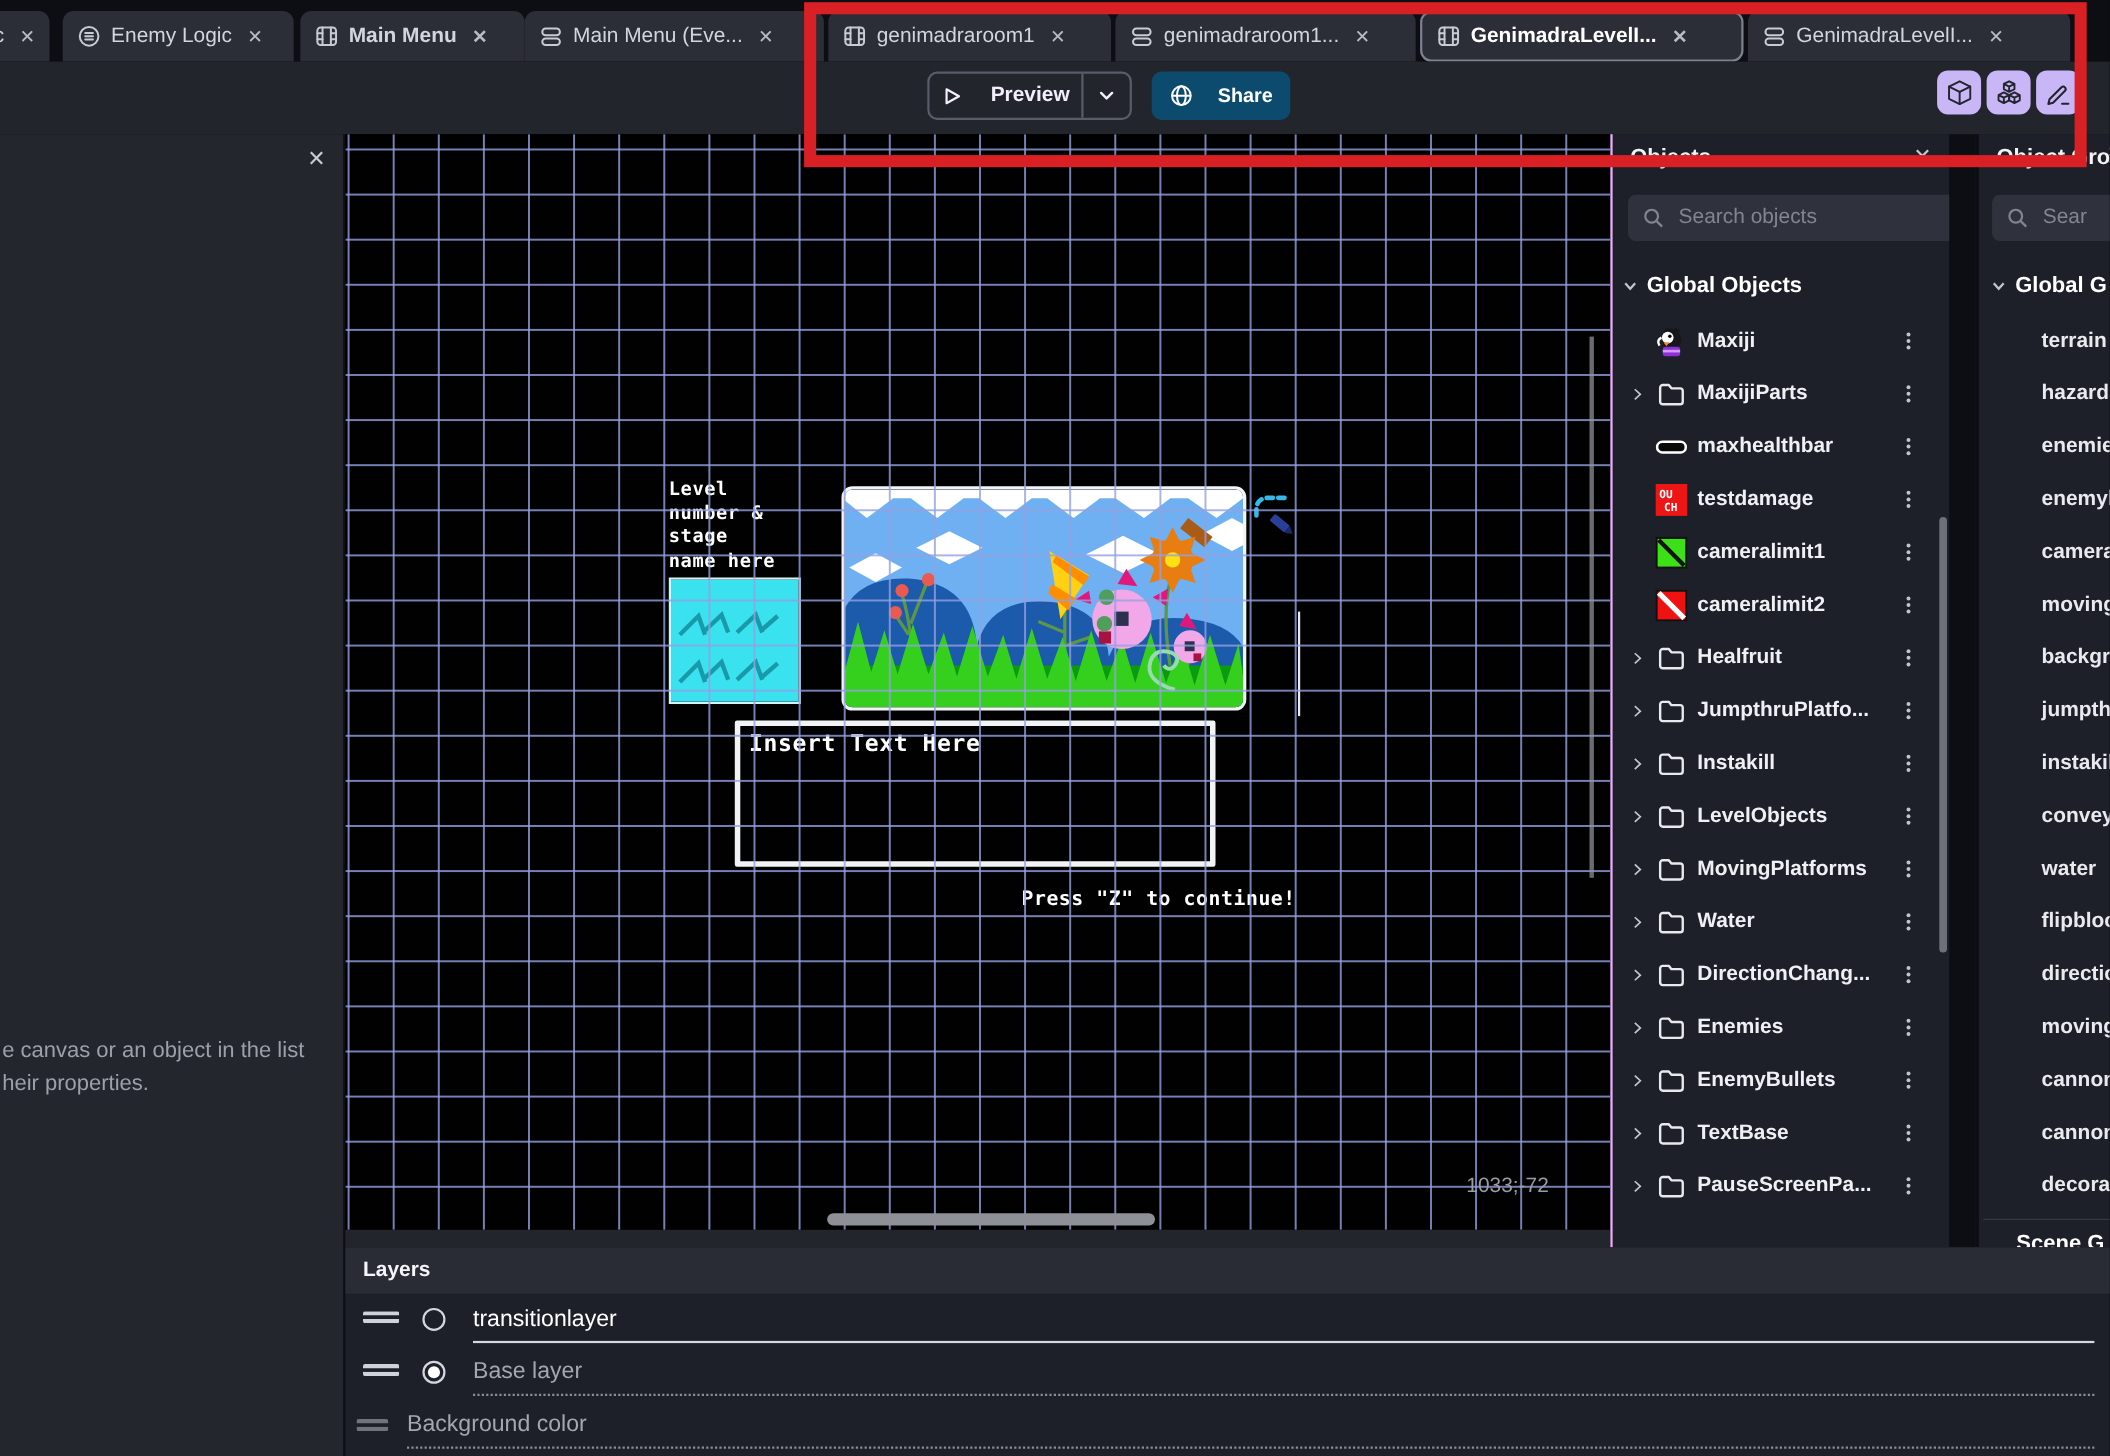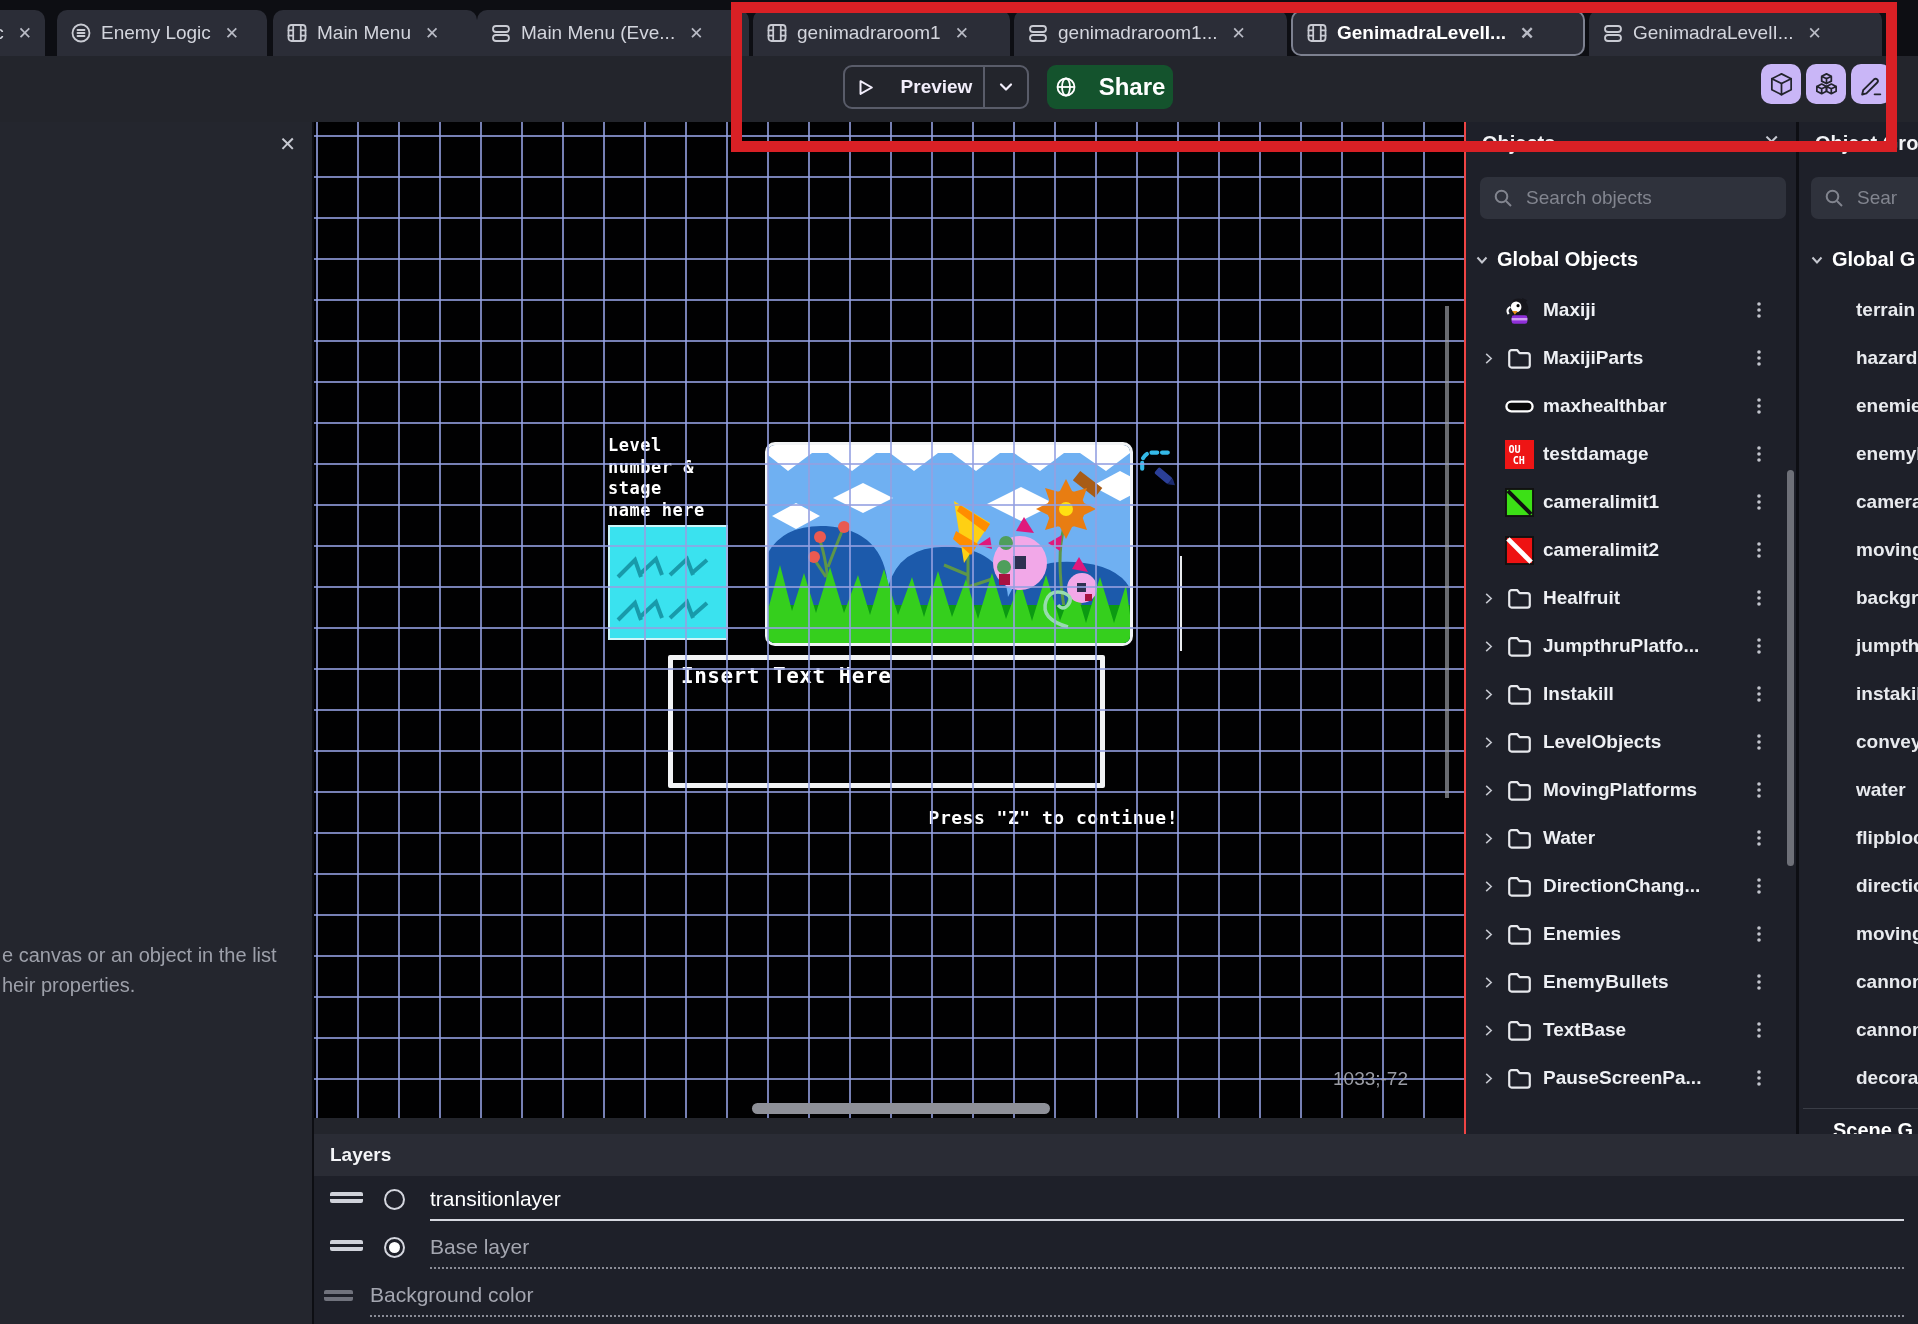--- a/index.html
+++ b/index.html
@@ -22,22 +22,22 @@
   .tab-label{overflow:hidden;text-overflow:clip;}
 
   
   #toolbar{position:absolute;left:0;top:56px;width:1918px;height:66px;background:#23252c;}
   #preview-button{position:absolute;left:843px;top:9px;width:186px;height:44px;border:2px solid #595c69;
     border-radius:9px;display:flex;align-items:stretch;box-sizing:border-box;color:#f2eefb;cursor:pointer;}
   .pv-main{flex:1;display:flex;align-items:center;justify-content:center;gap:26px;font-weight:700;font-size:19px;}
   .pv-divider{width:2px;background:#595c69;}
   .pv-caret{width:42px;display:flex;align-items:center;justify-content:center;}
   #preview-button svg{stroke:#f2eefb;fill:none;stroke-width:2.2;stroke-linecap:round;stroke-linejoin:round;}
-  #share-button{position:absolute;left:1047px;top:9px;width:126px;height:44px;background:#14532d;border-radius:9px;
-    display:flex;align-items:center;justify-content:center;gap:22px;color:#fff;font-weight:700;font-size:24px;cursor:pointer;}
+  #share-button{position:absolute;left:1047px;top:9px;width:126px;height:44px;background:#0c4a6e;border-radius:9px;
+    display:flex;align-items:center;justify-content:center;gap:22px;color:#fff;font-weight:700;font-size:18px;cursor:pointer;}
   #share-button svg{stroke:#fff;fill:none;stroke-width:1.8;}
   .icon-btn{position:absolute;top:8px;width:40px;height:40px;border-radius:10px;background:#c9b6f7;
     display:flex;align-items:center;justify-content:center;cursor:pointer;}
   .icon-btn svg{width:27px;height:27px;stroke:#23242c;fill:none;stroke-width:1.8;stroke-linejoin:round;stroke-linecap:round;}
   #overflow-icon{position:absolute;left:1899px;top:70px;width:19px;height:32px;overflow:hidden;}
   #overflow-icon svg{stroke:#d0d2da;fill:none;stroke-width:1.8;}
 
   
   #left-panel{position:absolute;left:0;top:122px;width:314px;height:1202px;background:#24262e;
     border-right:2px solid #0d0e13;box-sizing:border-box;}
@@ -62,21 +62,21 @@
   #insert-box{position:absolute;left:354px;top:533px;width:437px;height:133px;border:5px solid #f2f3f5;
     border-radius:2px;box-sizing:border-box;z-index:1;padding:4px 8px;}
   #insert-box .px{font-size:21px;letter-spacing:.5px;}
   #press-z{position:absolute;left:454px;width:410px;top:685px;text-align:right;font-size:18px;letter-spacing:.5px;z-index:1;}
   #cursor-coords{position:absolute;left:1019px;top:946px;color:#9b9da5;font-size:19px;z-index:4;}
   #h-scrollbar{position:absolute;left:438px;top:981px;width:298px;height:11px;border-radius:6px;background:#8e9098;z-index:4;cursor:pointer;}
   #v-scrollbar{position:absolute;left:1131px;top:184px;width:4px;height:492px;background:rgba(150,153,160,.7);z-index:4;cursor:pointer;}
 
   
   .side-panel{position:absolute;top:122px;background:#1e2029;box-sizing:border-box;overflow:hidden;}
-  #objects-panel{left:1464px;width:332px;height:1012px;border-left:2px solid #ef4444;}
+  #objects-panel{left:1464px;width:308px;height:1012px;border-left:2px solid #f0abfc;}
   #groups-panel{left:1796px;width:122px;height:1012px;border-left:3px solid #0d0e13;}
   .panel-title{position:absolute;left:16px;top:10px;color:#f2f3f6;font-weight:700;font-size:20px;white-space:nowrap;}
   .panel-close{position:absolute;right:16px;top:8px;color:#c8cad2;font-size:20px;cursor:pointer;}
   .search-box{position:absolute;top:55px;height:42px;background:#2f323c;border-radius:7px;
     display:flex;align-items:center;padding:0 12px;gap:10px;box-sizing:border-box;}
   #objects-panel .search-box{left:14px;width:306px;}
   #groups-panel .search-box{left:12px;width:150px;}
   .search-box svg{width:22px;height:22px;flex:none;stroke:#82858f;fill:none;stroke-width:2;}
   .search-box input{background:transparent;border:none;outline:none;color:#cfd2da;font-size:19px;width:100%;
     font-family:"Liberation Sans",sans-serif;}
@@ -138,21 +138,21 @@
           <svg viewBox="0 0 22 22">
             <circle cx="11" cy="11" r="8.5"></circle>
             <line x1="7.5" y1="8" x2="14.5" y2="8"></line>
             <line x1="7.5" y1="11" x2="14.5" y2="11"></line>
             <line x1="7.5" y1="14" x2="14.5" y2="14"></line>
           </svg>
         </span>
         <span class="tab-label">Enemy Logic</span>
         <span class="tab-close">✕</span>
       </div>
-      <div class="tab" style="left: 273px; width: 204px;">
+      <div class="tab" style="left: 273px; width: 204px; font-weight: bold;">
         <span style="display:flex">
           <svg viewBox="0 0 22 22">
             <rect x="2.5" y="3" width="17" height="16" rx="3"></rect>
             <line x1="7.2" y1="3" x2="7.2" y2="19"></line>
             <line x1="14.8" y1="3" x2="14.8" y2="19"></line>
             <line x1="2.5" y1="8.3" x2="7.2" y2="8.3"></line>
             <line x1="2.5" y1="13.6" x2="7.2" y2="13.6"></line>
             <line x1="14.8" y1="8.3" x2="19.5" y2="8.3"></line>
             <line x1="14.8" y1="13.6" x2="19.5" y2="13.6"></line>
           </svg>

